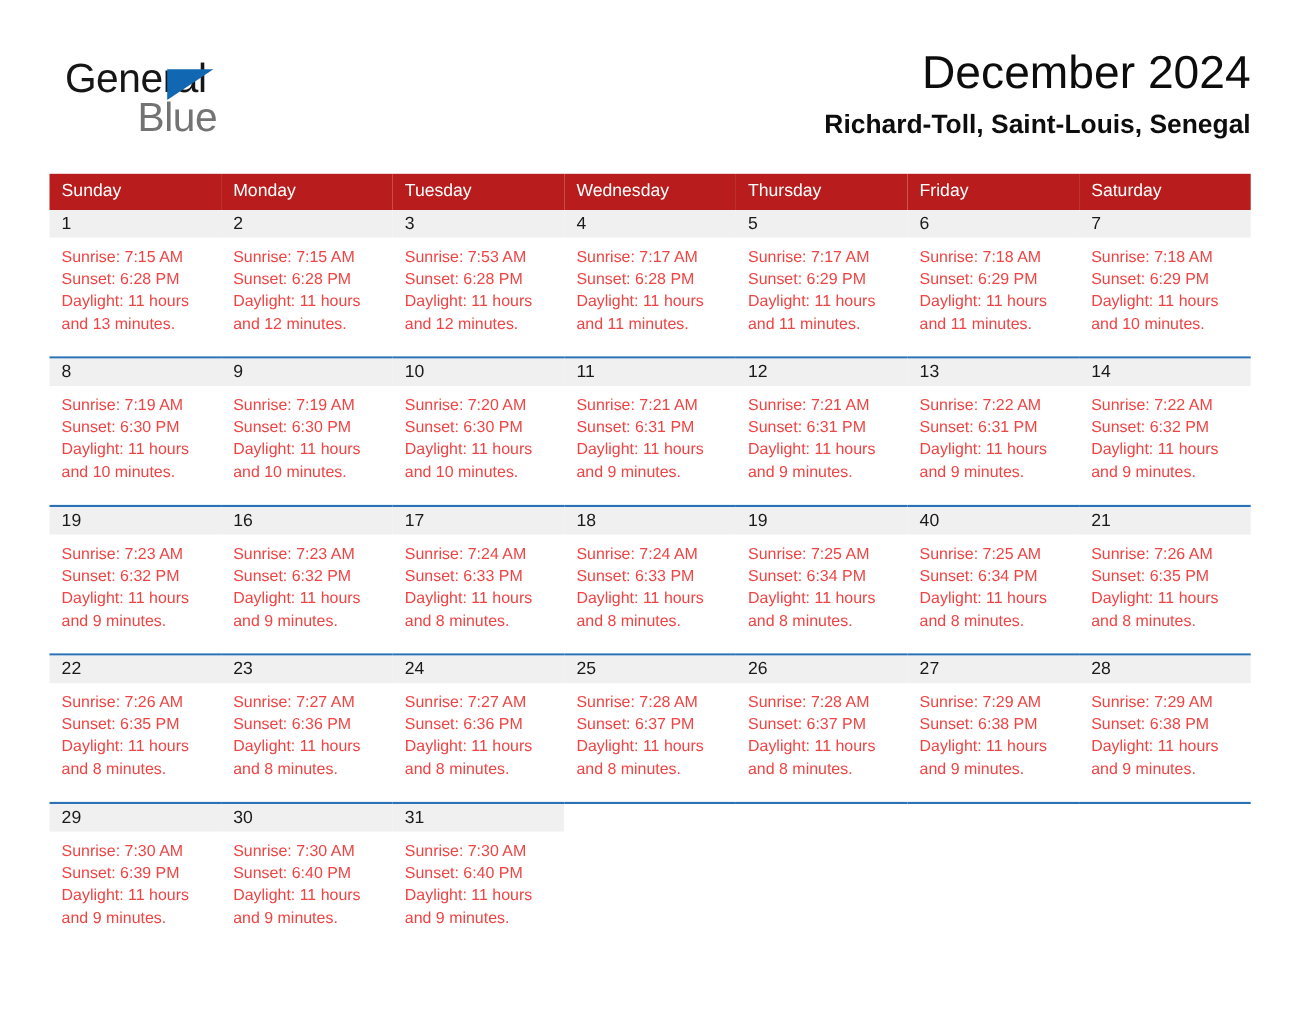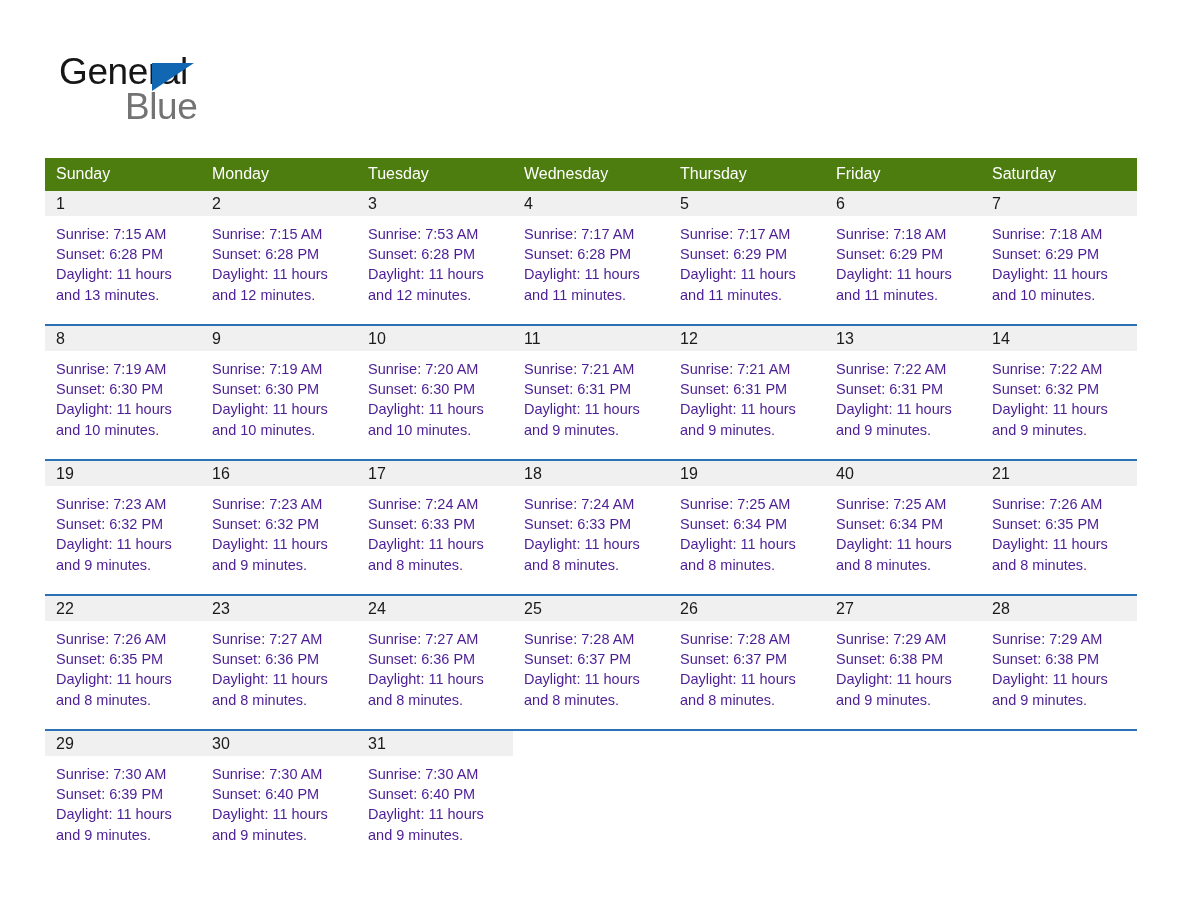--- a/index.html
+++ b/index.html
@@ -96,21 +96,21 @@
     width: 1092px;
   }
   .cal-table {
     width: 1092px;
     border-collapse: collapse;
     table-layout: fixed;
   }
   .cal-table col { width: 156px; }
 
   thead th {
-    background: #4d7c0f;
+    background: #b91c1c;
     color: #ffffff;
     font-size: 16px;
     font-weight: 400;
     text-align: left;
     padding: 7px 0 8px 11px;
     height: 18px;
     line-height: 18px;
     border: 0;
   }
 
@@ -143,38 +143,42 @@
     font-size: 16px;
     color: #1a1a1a;
   }
   .cell-blank .daynum-band {
     background: #ffffff;
   }
   .details {
     padding: 8px 8px 0 11px;
     font-size: 14.5px;
     line-height: 20.2px;
-    color: #4c1d95;
+    color: #ef4444;
   }
   .details div { white-space: nowrap; }
   .details .daylight-line { white-space: normal; }
 </style>
 </head>
 <body>
 
 <div class="page">
 
   <div class="masthead">
 
     <div class="logo">
       <span class="logo-general">General</span>
       <span class="logo-triangle"></span>
       <span class="logo-blue">Blue</span>
     </div>
 
+    <div class="title-block">
+      <div class="month-title">December 2024</div>
+      <div class="location-title">Richard-Toll, Saint-Louis, Senegal</div>
+    </div>
 
   </div>
 
   <div class="calendar">
     <table class="cal-table">
       <colgroup>
         <col>
           <col>
           <col>
           <col>

